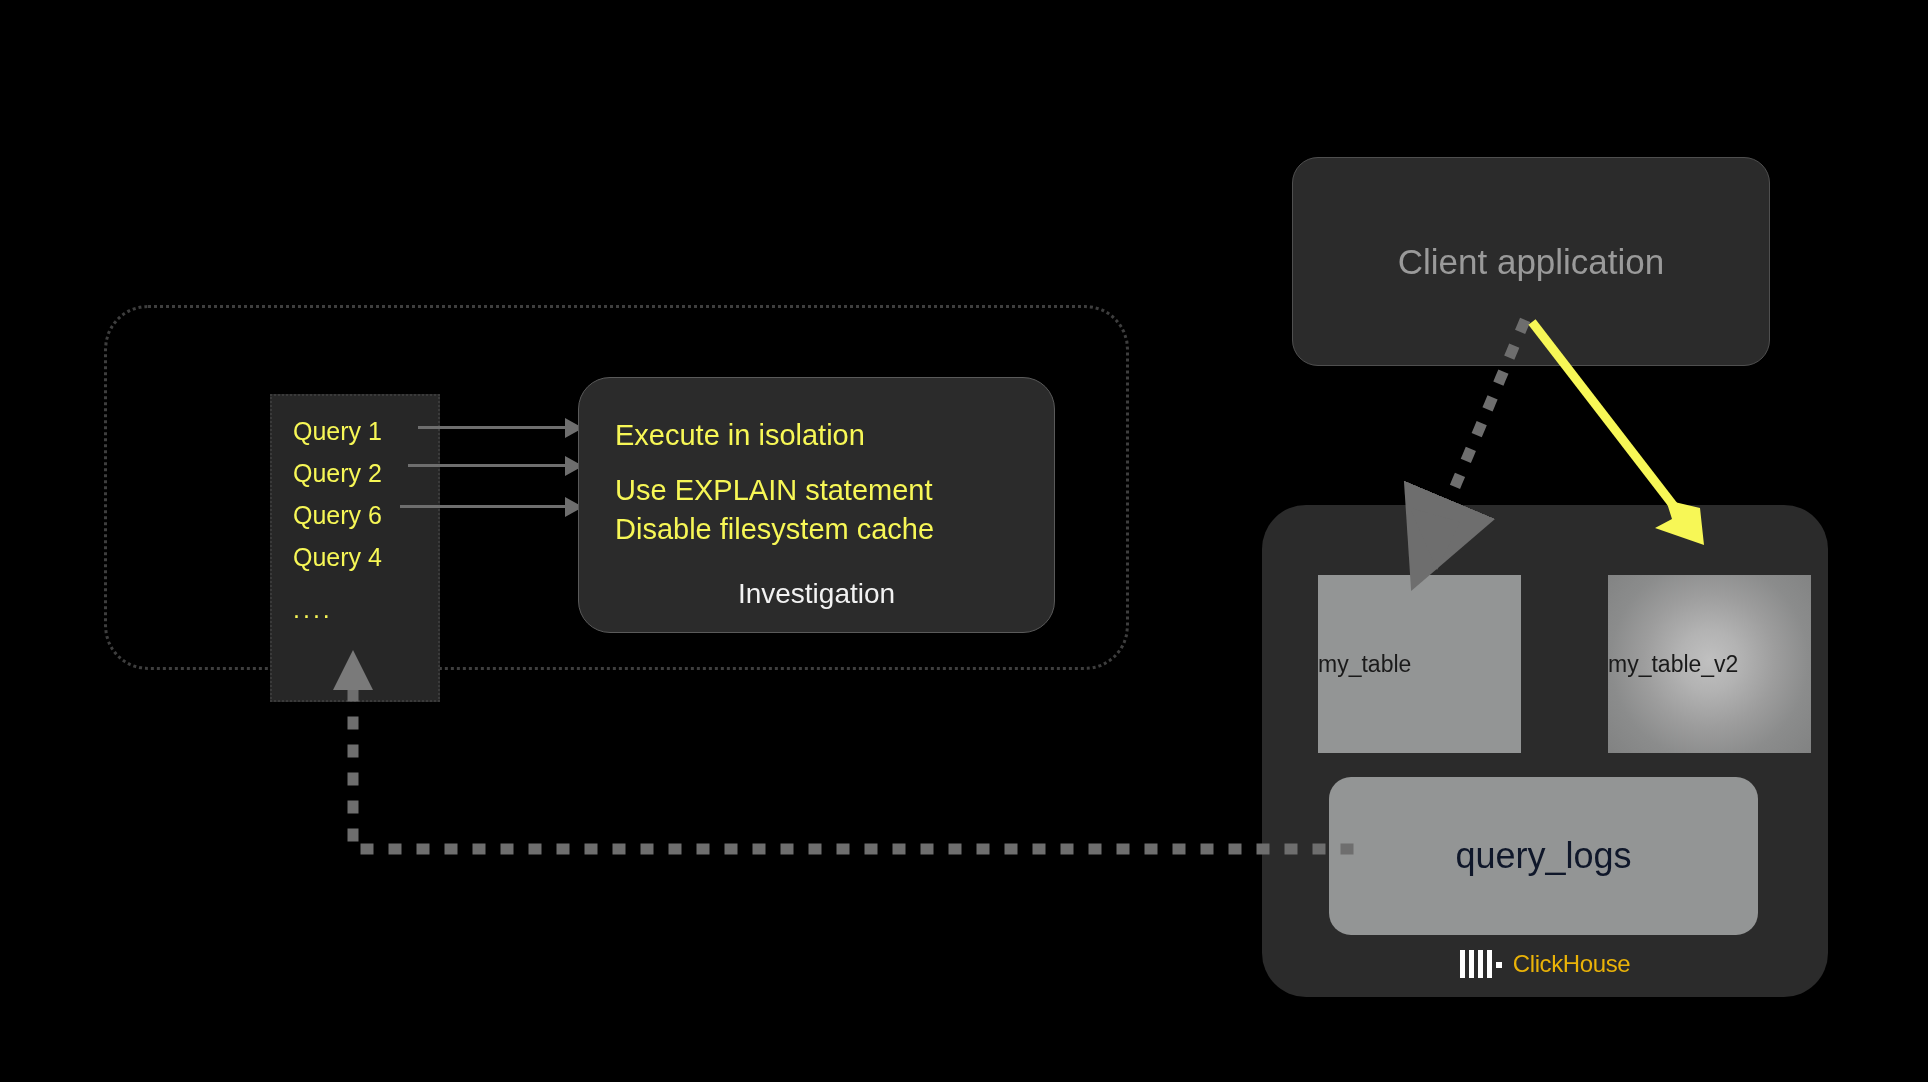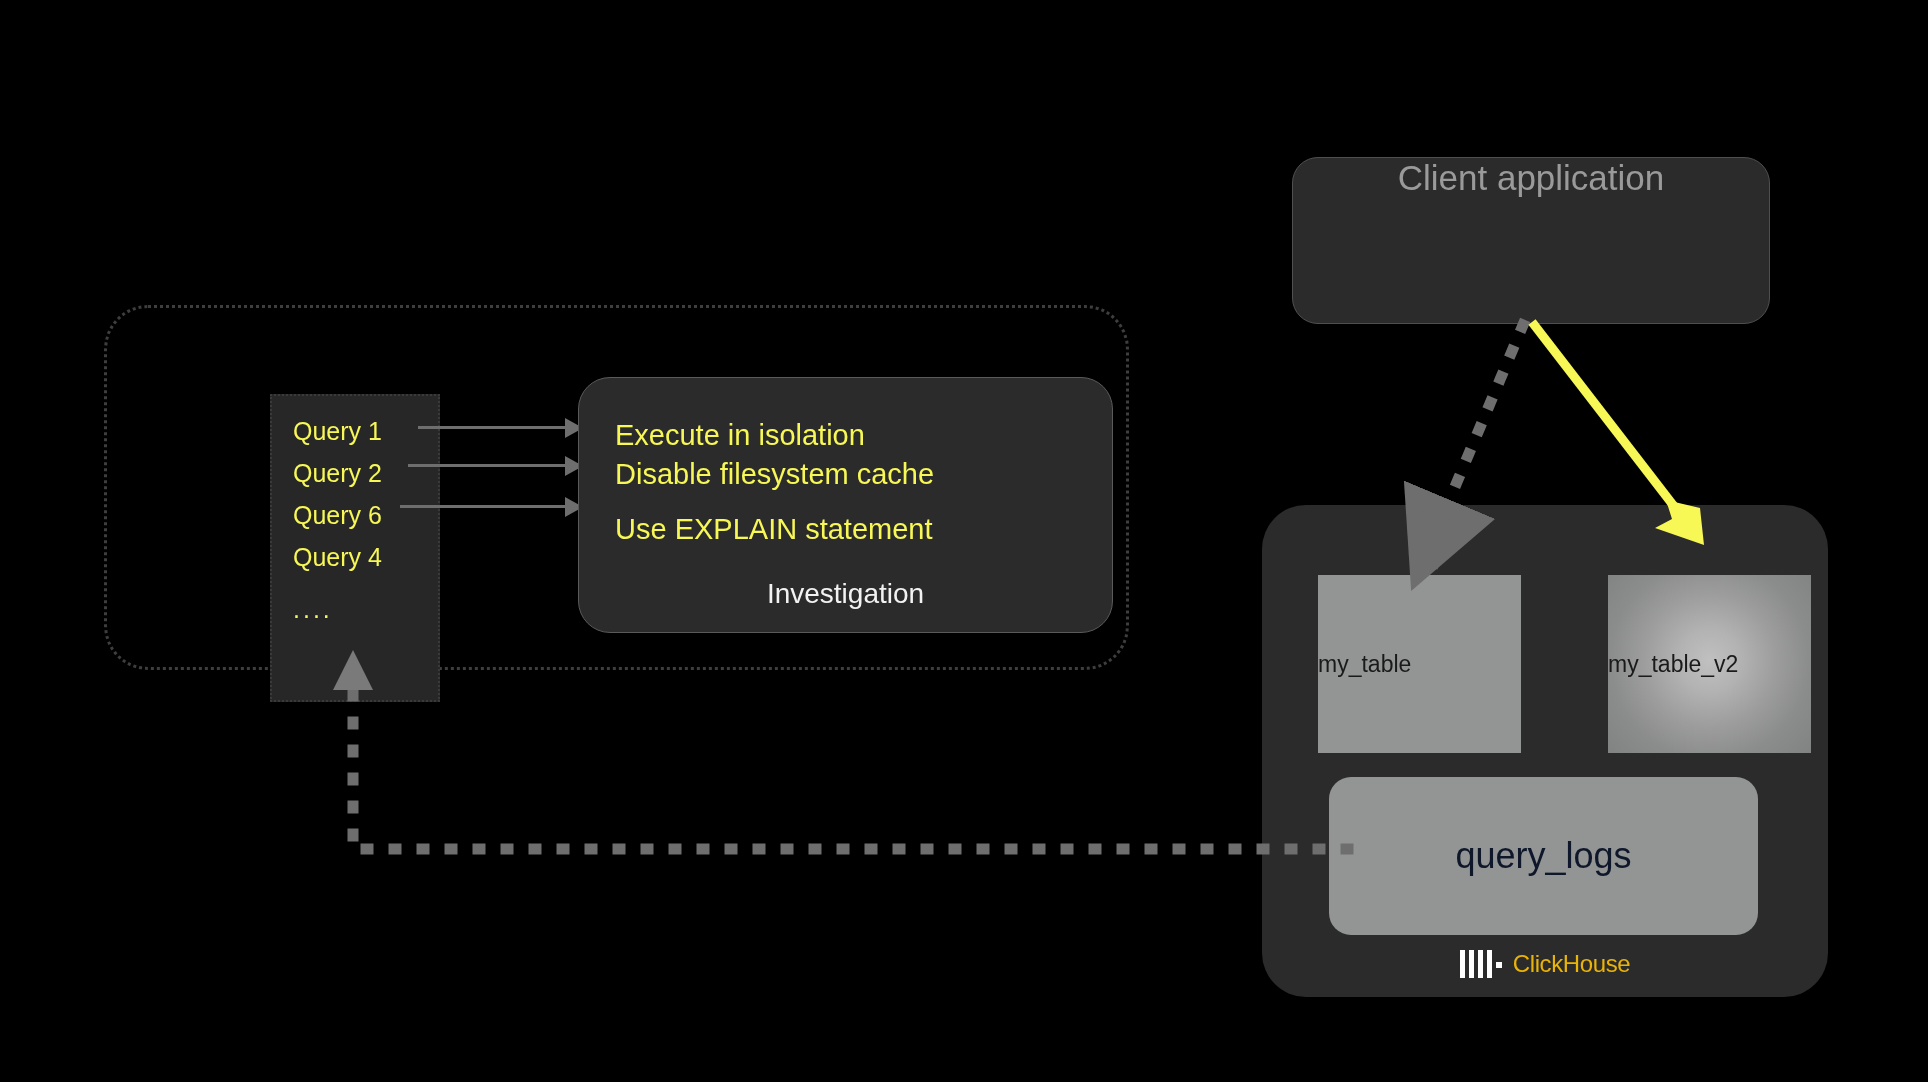--- a/index.html
+++ b/index.html
@@ -51,21 +51,21 @@
     font-size: 25px;
     letter-spacing: 3px;
     padding-top: 10px;
   }
 
   
   .investigation {
     position: absolute;
     left: 578px;
     top: 377px;
-    width: 535px;
+    width: 477px;
     height: 256px;
     background: #2b2b2b;
     border: 1px solid #5a5a5a;
     border-radius: 32px;
     box-sizing: border-box;
   }
   .inv-lines {
     position: absolute;
     left: 36px;
     top: 38px;
@@ -105,27 +105,27 @@
     border-top: 10px solid transparent;
     border-bottom: 10px solid transparent;
   }
 
   
   .client-app {
     position: absolute;
     left: 1292px;
     top: 157px;
     width: 478px;
-    height: 167px;
+    height: 209px;
     background: #2b2b2b;
     border: 1px solid #4f4f4f;
     border-radius: 26px;
     box-sizing: border-box;
     display: flex;
-    align-items: flex-start;
+    align-items: center;
     justify-content: center;
   }
   .client-app-label {
     color: #9a9a9a;
     font-size: 35px;
   }
 
   
   .ch-panel {
     position: absolute;
@@ -233,22 +233,22 @@
     <div class="query-item ellipsis">....</div>
   </div>
 
   <div class="q-arrow" style="left:418px; top:426px; width:148px;"></div>
   <div class="q-arrow" style="left:408px; top:464px; width:158px;"></div>
   <div class="q-arrow" style="left:400px; top:505px; width:166px;"></div>
 
   <div class="investigation">
     <div class="inv-lines">
       <div class="inv-line">Execute in isolation</div>
+      <div class="inv-line spaced">Use EXPLAIN statement</div>
       <div class="inv-line">Disable filesystem cache</div>
-      <div class="inv-line spaced">Use EXPLAIN statement</div>
     </div>
     <div class="inv-caption">Investigation</div>
   </div>
 
   <div class="client-app">
     <span class="client-app-label">Client application</span>
   </div>
 
   <div class="ch-panel">
 

